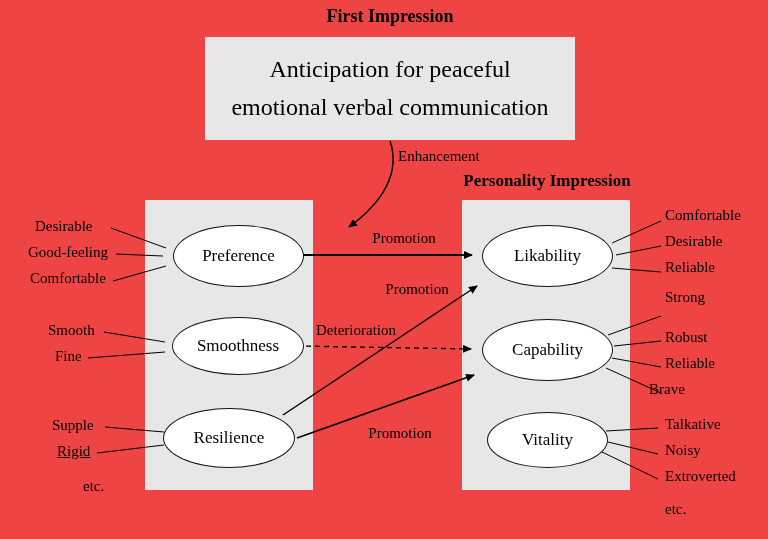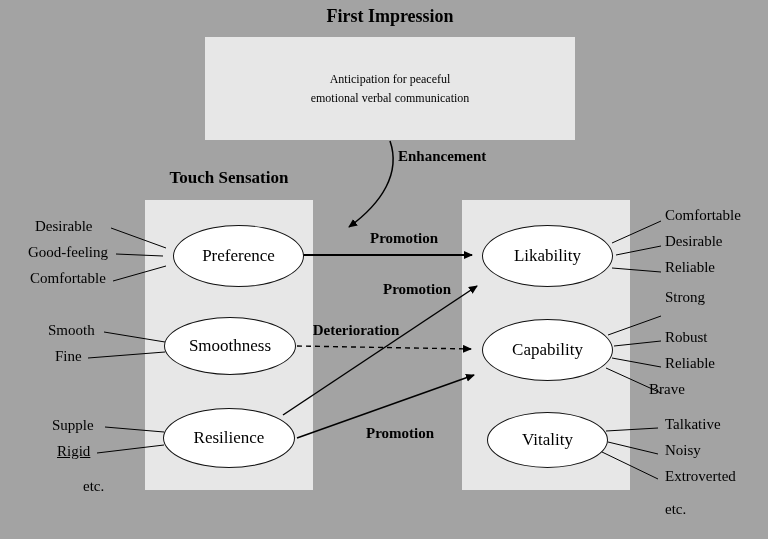--- a/index.html
+++ b/index.html
@@ -1,30 +1,30 @@
 <!DOCTYPE html>
 <html><head>
 <meta charset="utf-8">
 <style>
   * { margin:0; padding:0; box-sizing:border-box; }
   html,body { background:#ffffff; }
   body { font-family:"Liberation Serif", serif; color:#000; }
-  .canvas { position:relative; width:768px; height:539px; background:#a3a3a3; overflow:hidden; }
+  .canvas { position:relative; width:768px; height:539px; background:#ef4444; overflow:hidden; }
   .layer { position:absolute; left:0; top:0; width:768px; height:539px; }
   .graybox { position:absolute; background:#e7e7e7; }
   .title { position:absolute; font-weight:bold; font-size:18px; text-align:center; white-space:nowrap; }
   .heading { position:absolute; font-weight:bold; font-size:17px; text-align:center; white-space:nowrap; }
   .fi-box { position:absolute; left:205px; top:37px; width:370px; height:103px; background:#e7e7e7;
             display:flex; align-items:center; justify-content:center; text-align:center;
-            font-size:12px; line-height:1.55; }
+            font-size:24px; line-height:1.55; }
   .node { position:absolute; background:#ffffff; border:1.6px solid #111;
           border-radius:50%; display:flex; align-items:center; justify-content:center;
           font-size:17px; }
   .adj { position:absolute; font-size:15px; white-space:nowrap; }
-  .alabel { position:absolute; font-weight:bold; font-size:15px; text-align:center; white-space:nowrap; }
+  .alabel { position:absolute; font-weight:normal; font-size:15px; text-align:center; white-space:nowrap; }
   .alabel.left-align { text-align:left; }
 </style>
 </head>
 <body>
 
 <div class="canvas">
 
   <div class="graybox" style="left:145px; top:200px; width:168px; height:290px;"></div>
   <div class="graybox" style="left:462px; top:200px; width:168px; height:290px;"></div>
 
@@ -64,24 +64,24 @@
 
   <div class="title" style="left:205px; top:6px; width:370px;">First Impression</div>
 
   <div class="fi-box">
     <div>
       <span>Anticipation for peaceful</span><br>
       <span>emotional verbal communication</span>
     </div>
   </div>
 
-  <div class="heading" style="left:145px; top:168px; width:168px;">Touch Sensation</div>
+  <div class="heading" style="left:436px; top:171px; width:222px;">Personality Impression</div>
 
   <div class="node" style="left:173px; top:225px; width:131px; height:62px;">Preference</div>
-  <div class="node" style="left:164px; top:317px; width:132px; height:58px;">Smoothness</div>
+  <div class="node" style="left:172px; top:317px; width:132px; height:58px;">Smoothness</div>
   <div class="node" style="left:163px; top:408px; width:132px; height:60px;">Resilience</div>
 
   <div class="node" style="left:482px; top:319px; width:131px; height:62px;">Capability</div>
   <div class="node" style="left:482px; top:225px; width:131px; height:62px;">Likability</div>
   <div class="node" style="left:487px; top:412px; width:121px; height:56px;">Vitality</div>
 
   <div class="alabel left-align" style="left:398px; top:148px;">Enhancement</div>
   <div class="alabel" style="left:344px; top:230px; width:120px;">Promotion</div>
   <div class="alabel" style="left:357px; top:281px; width:120px;">Promotion</div>
   <div class="alabel" style="left:298px; top:322px; width:116px;">Deterioration</div>

